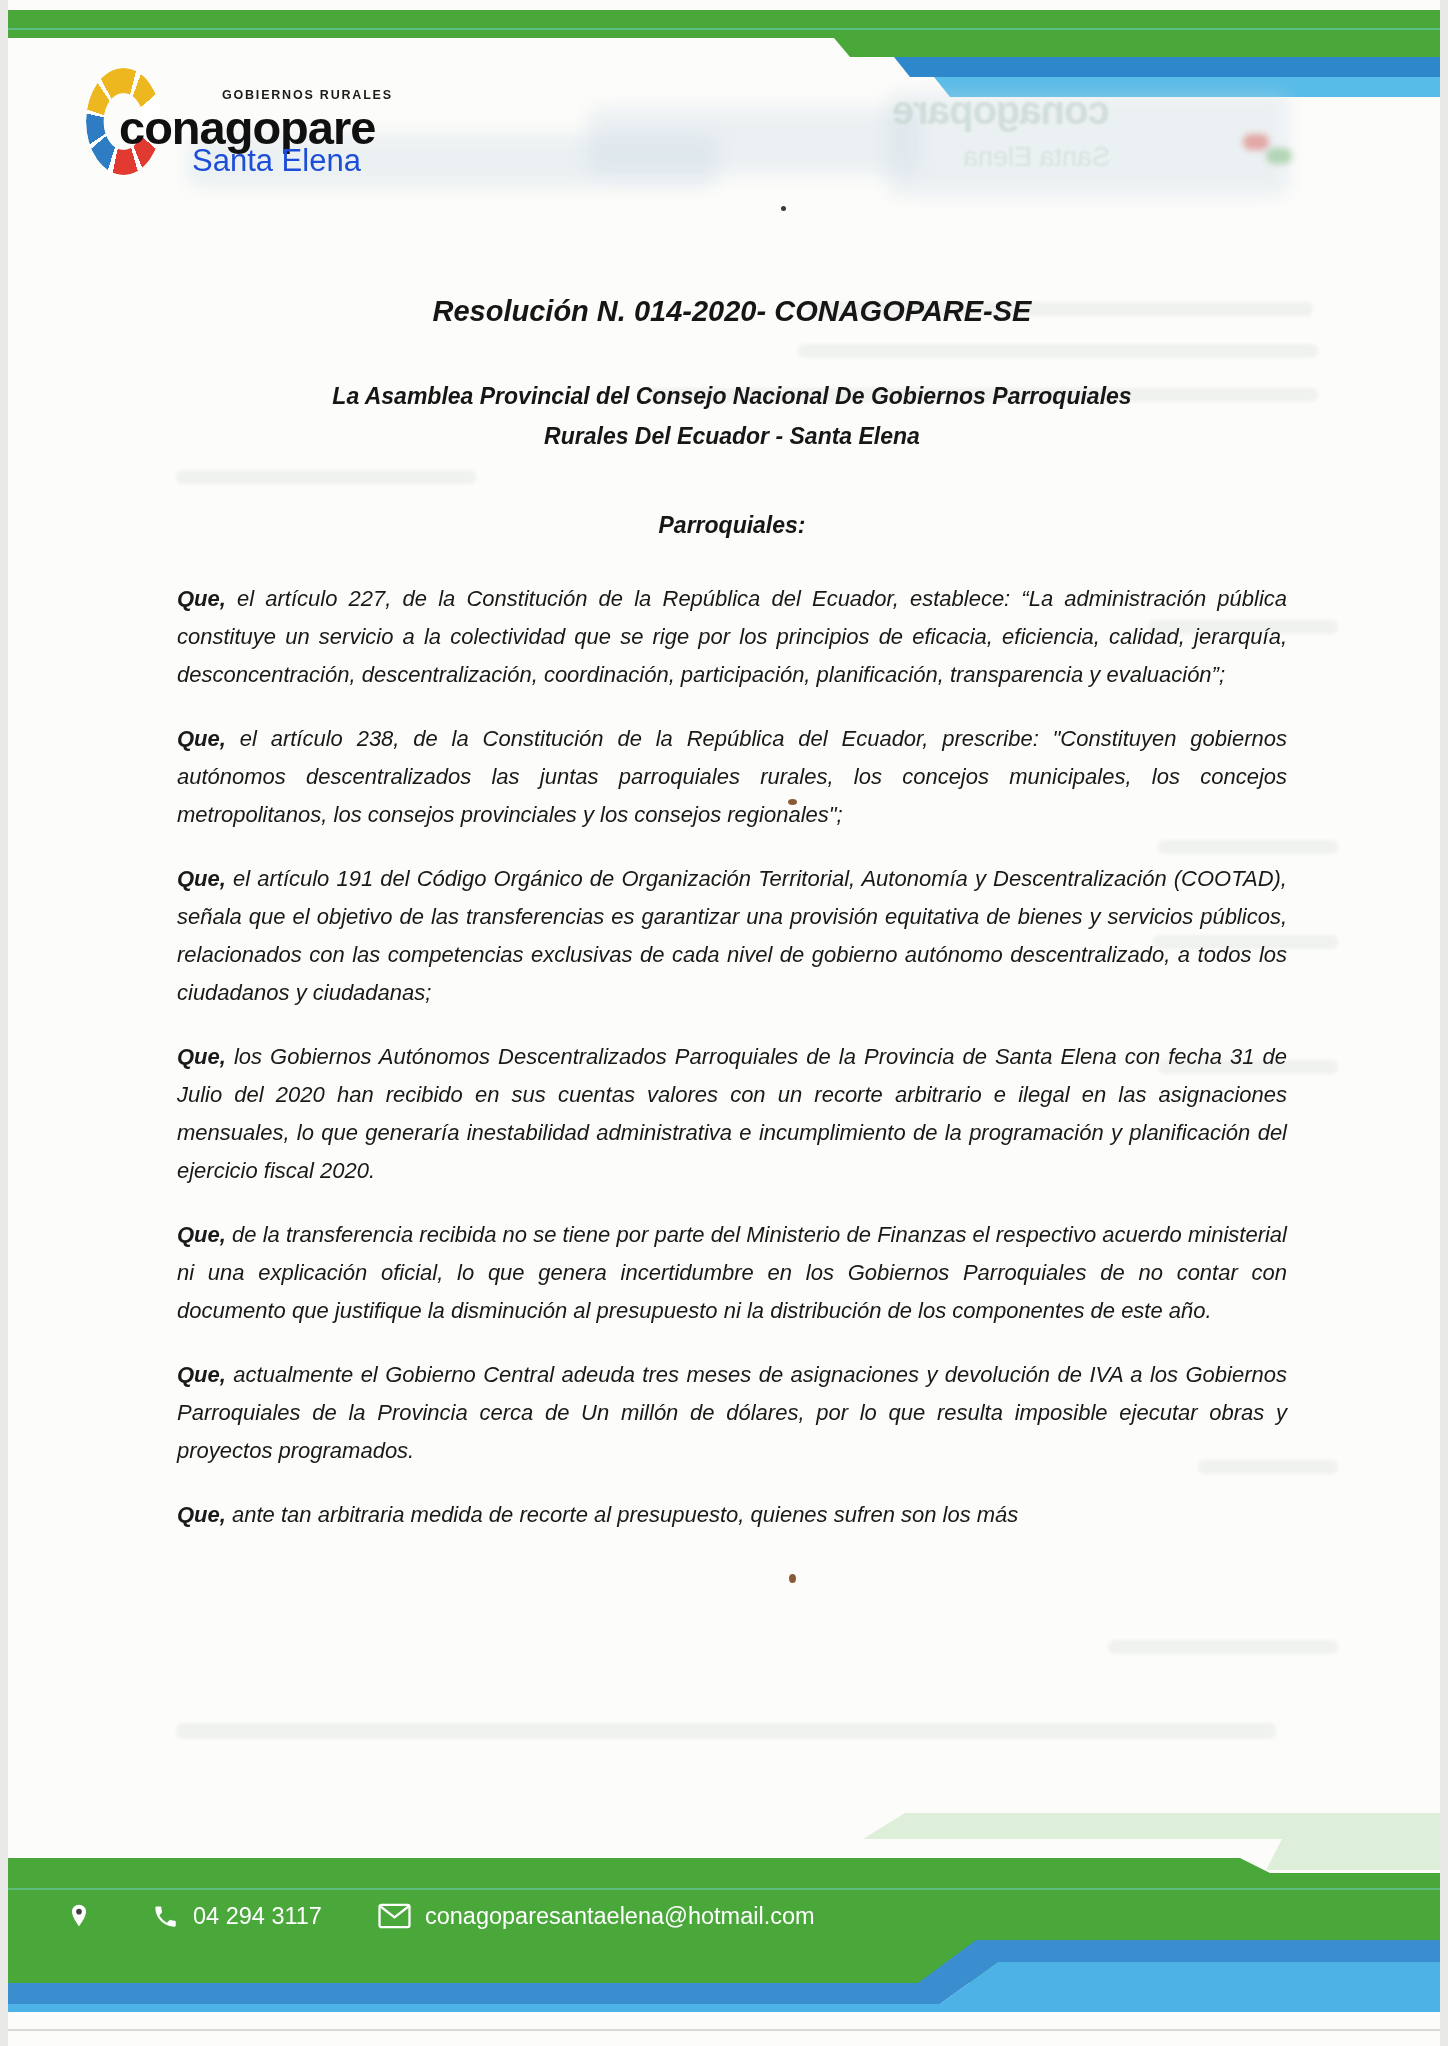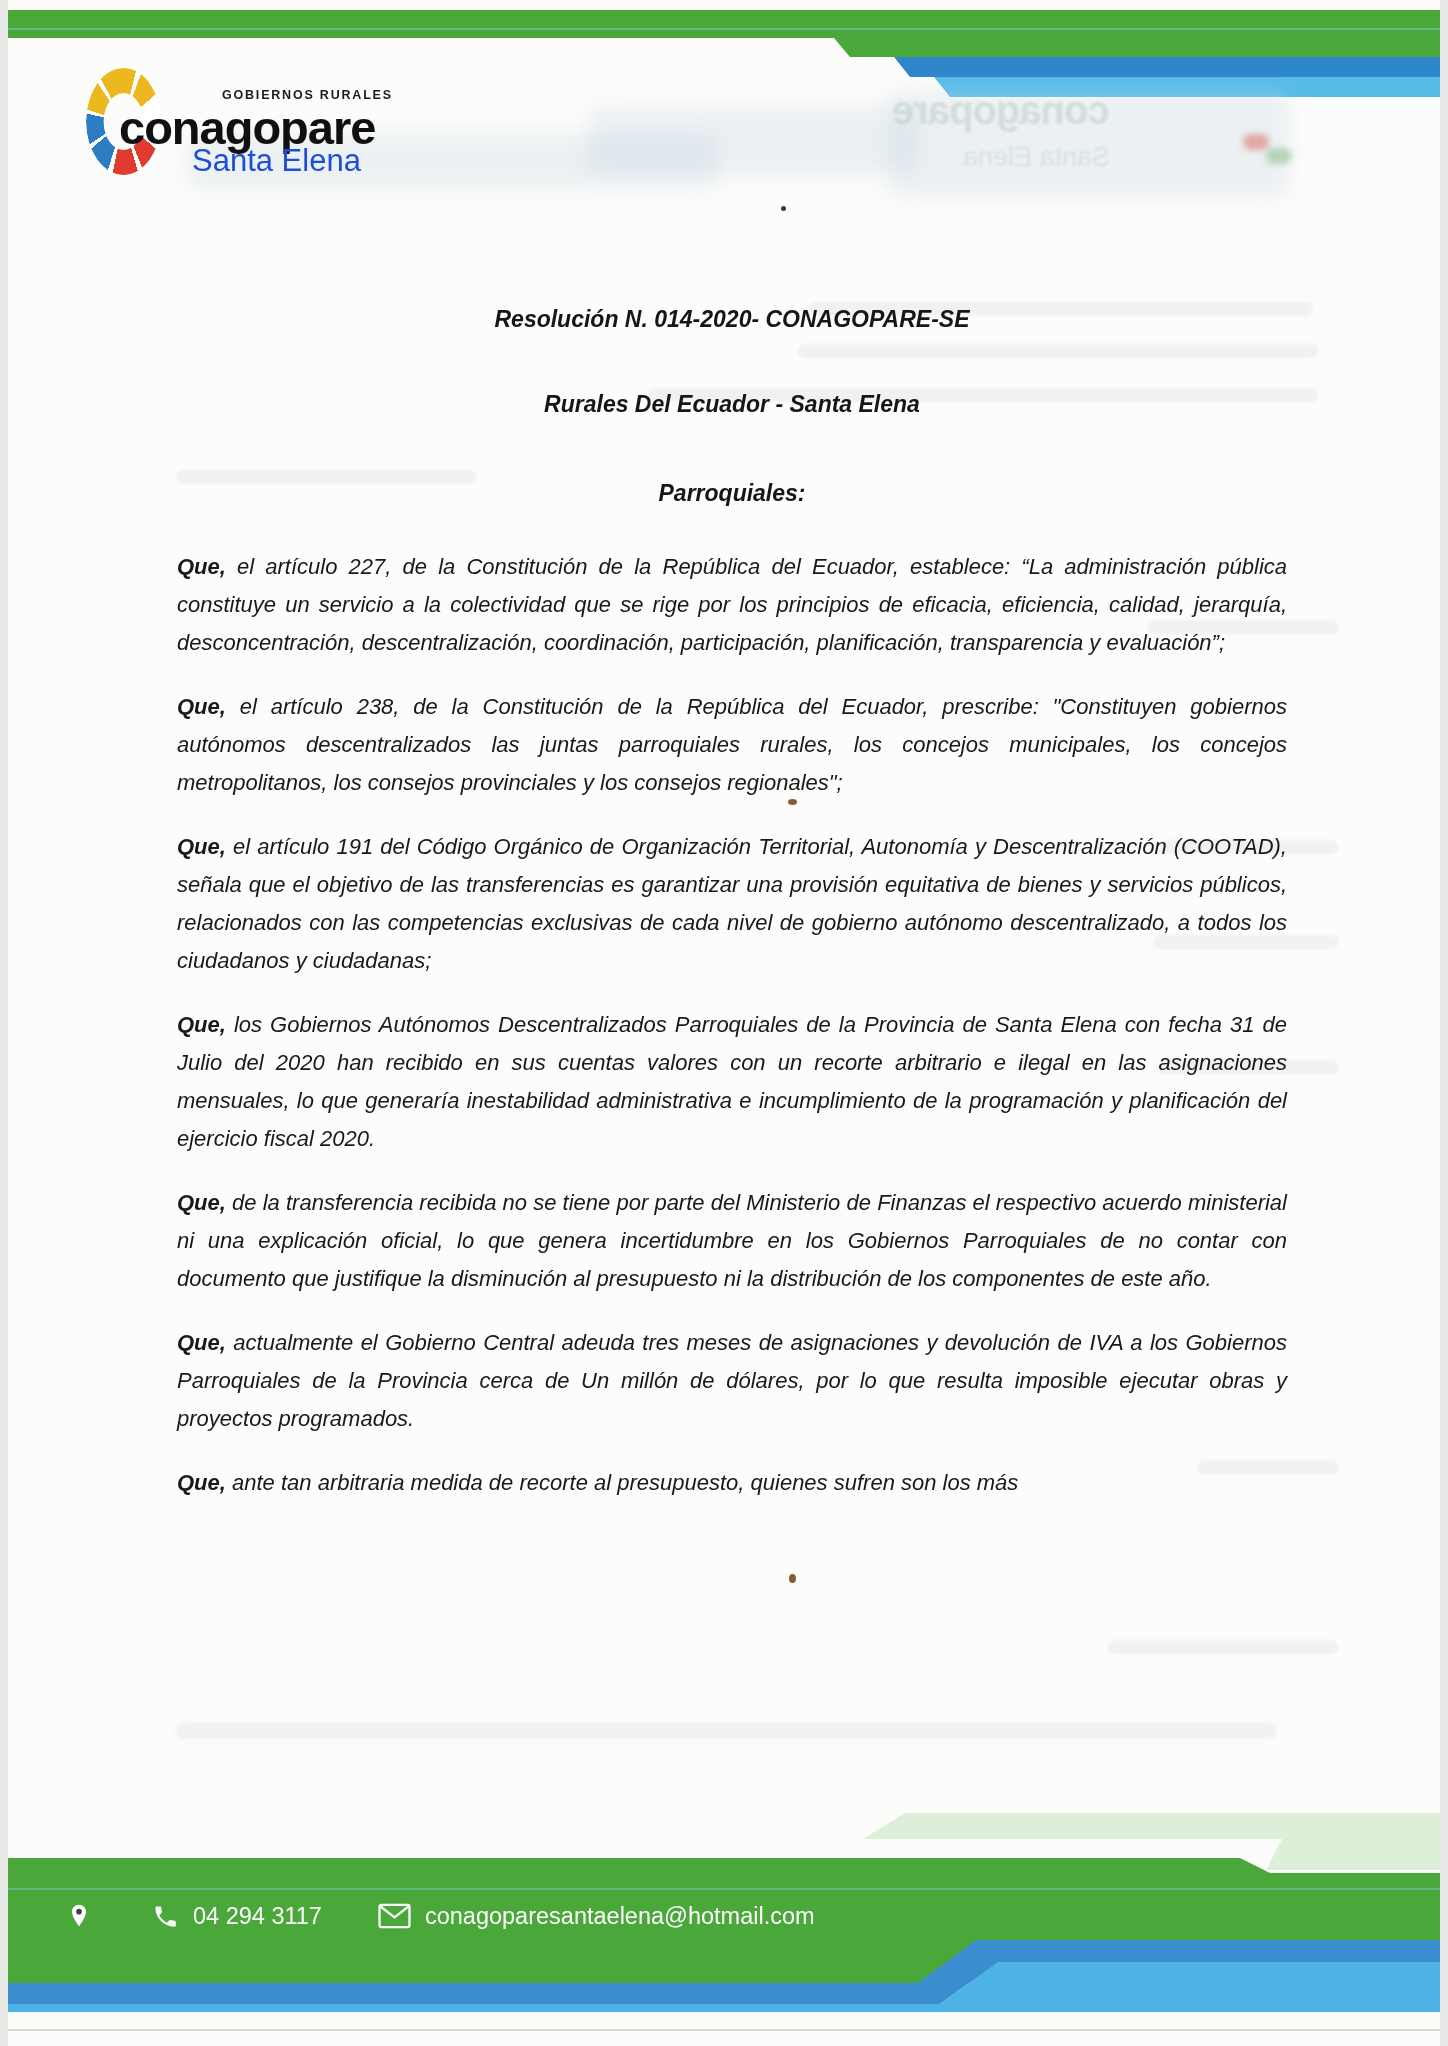--- a/index.html
+++ b/index.html
@@ -48,21 +48,21 @@
   
   .wash{position:absolute;filter:blur(9px);background:rgba(200,216,228,.33);border-radius:12px;}
   .ghost-logo{position:absolute;transform:scaleX(-1);color:#b7ccc3;opacity:.5;filter:blur(1px);}
   .ghost-brand{font-size:40px;font-weight:bold;letter-spacing:-1px;}
   .ghost-sub{font-size:27px;}
   .ghost-line{position:absolute;height:14px;border-radius:7px;background:#87a298;opacity:.10;filter:blur(1.5px);}
   .smudge{position:absolute;width:26px;height:16px;border-radius:8px;filter:blur(3px);}
 
   
   .doc{position:absolute;left:169px;top:292px;width:1110px;color:#161616;}
-  .doc-title{margin:8px 0 46px;font-size:23px;font-weight:bold;font-style:italic;text-align:center;line-height:38px;}
+  .doc-title{margin:0 0 46px;font-size:29px;font-weight:bold;font-style:italic;text-align:center;line-height:38px;}
   .doc-subtitle{margin:0 0 50px;font-size:23px;font-weight:bold;font-style:italic;text-align:center;line-height:40px;}
   .doc-subtitle span{display:block;}
   .doc-heading{margin:0 0 36px;font-size:23px;font-weight:bold;font-style:italic;text-align:center;line-height:38px;}
   .para{margin:0 0 26px;font-size:22px;font-style:italic;text-align:justify;line-height:38px;color:#191919;}
   .para strong{font-weight:bold;}
   .para.last{margin-top:14px;}
   .speck-dot{position:absolute;border-radius:50%;}
 
   
   .mint-a{left:855px;top:1813px;width:593px;height:26px;background:#ddefd8;
@@ -125,20 +125,21 @@
   <div class="ghost-line" style="left:168px;top:1723px;width:1100px;height:16px;"></div>
 
   <div class="speck-dot" style="left:773px;top:206px;width:5px;height:5px;background:#3a3a3a;"></div>
   <div class="speck-dot" style="left:780px;top:799px;width:9px;height:6px;background:#8a5a34;"></div>
   <div class="speck-dot" style="left:781px;top:1574px;width:7px;height:9px;background:#8a5a38;"></div>
 
   <div class="doc">
     <p class="doc-title">Resolución N. 014-2020- CONAGOPARE-SE</p>
 
     <p class="doc-subtitle">
+      <span>La Asamblea Provincial del Consejo Nacional De Gobiernos Parroquiales</span>
       <span>Rurales Del Ecuador - Santa Elena</span>
     </p>
 
     <p class="doc-heading">Parroquiales:</p>
 
     <p class="para"><strong>Que,</strong><span> el artículo 227, de la Constitución de la República del Ecuador, establece: “La administración pública constituye un servicio a la colectividad que se rige por los principios de eficacia, eficiencia, calidad, jerarquía, desconcentración, descentralización, coordinación, participación, planificación, transparencia y evaluación”;</span></p>
 
     <p class="para"><strong>Que,</strong><span> el artículo 238, de la Constitución de la República del Ecuador, prescribe: "Constituyen gobiernos autónomos descentralizados las juntas parroquiales rurales, los concejos municipales, los concejos metropolitanos, los consejos provinciales y los consejos regionales";</span></p>
 
     <p class="para"><strong>Que,</strong><span> el artículo 191 del Código Orgánico de Organización Territorial, Autonomía y Descentralización (COOTAD), señala que el objetivo de las transferencias es garantizar una provisión equitativa de bienes y servicios públicos, relacionados con las competencias exclusivas de cada nivel de gobierno autónomo descentralizado, a todos los ciudadanos y ciudadanas;</span></p>

